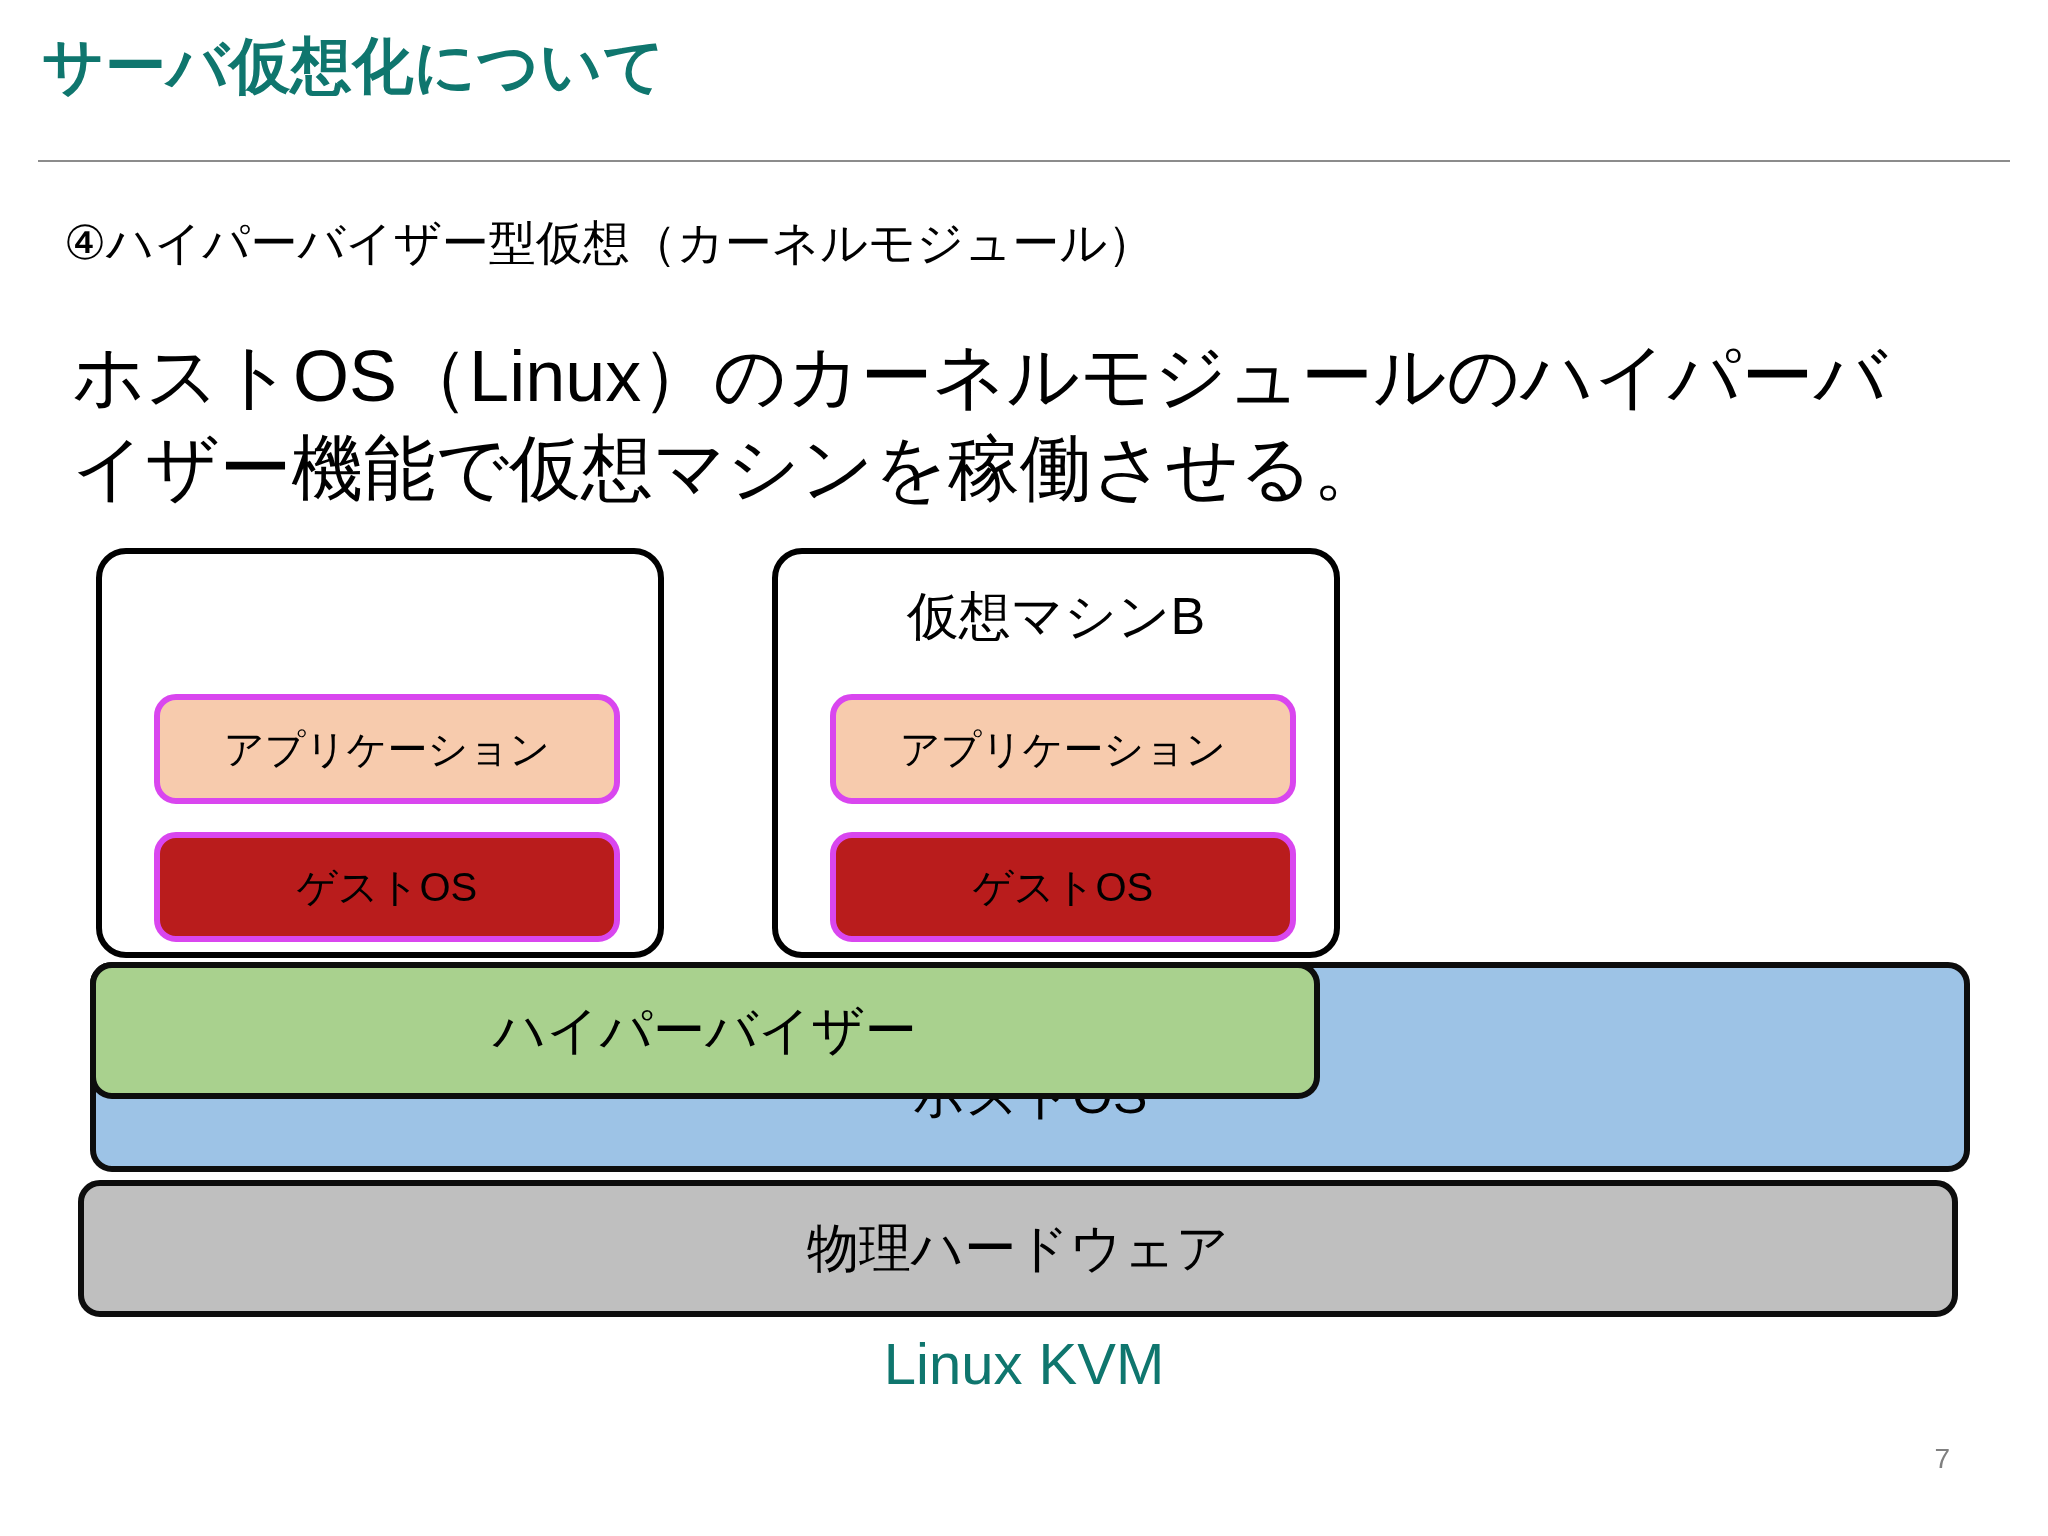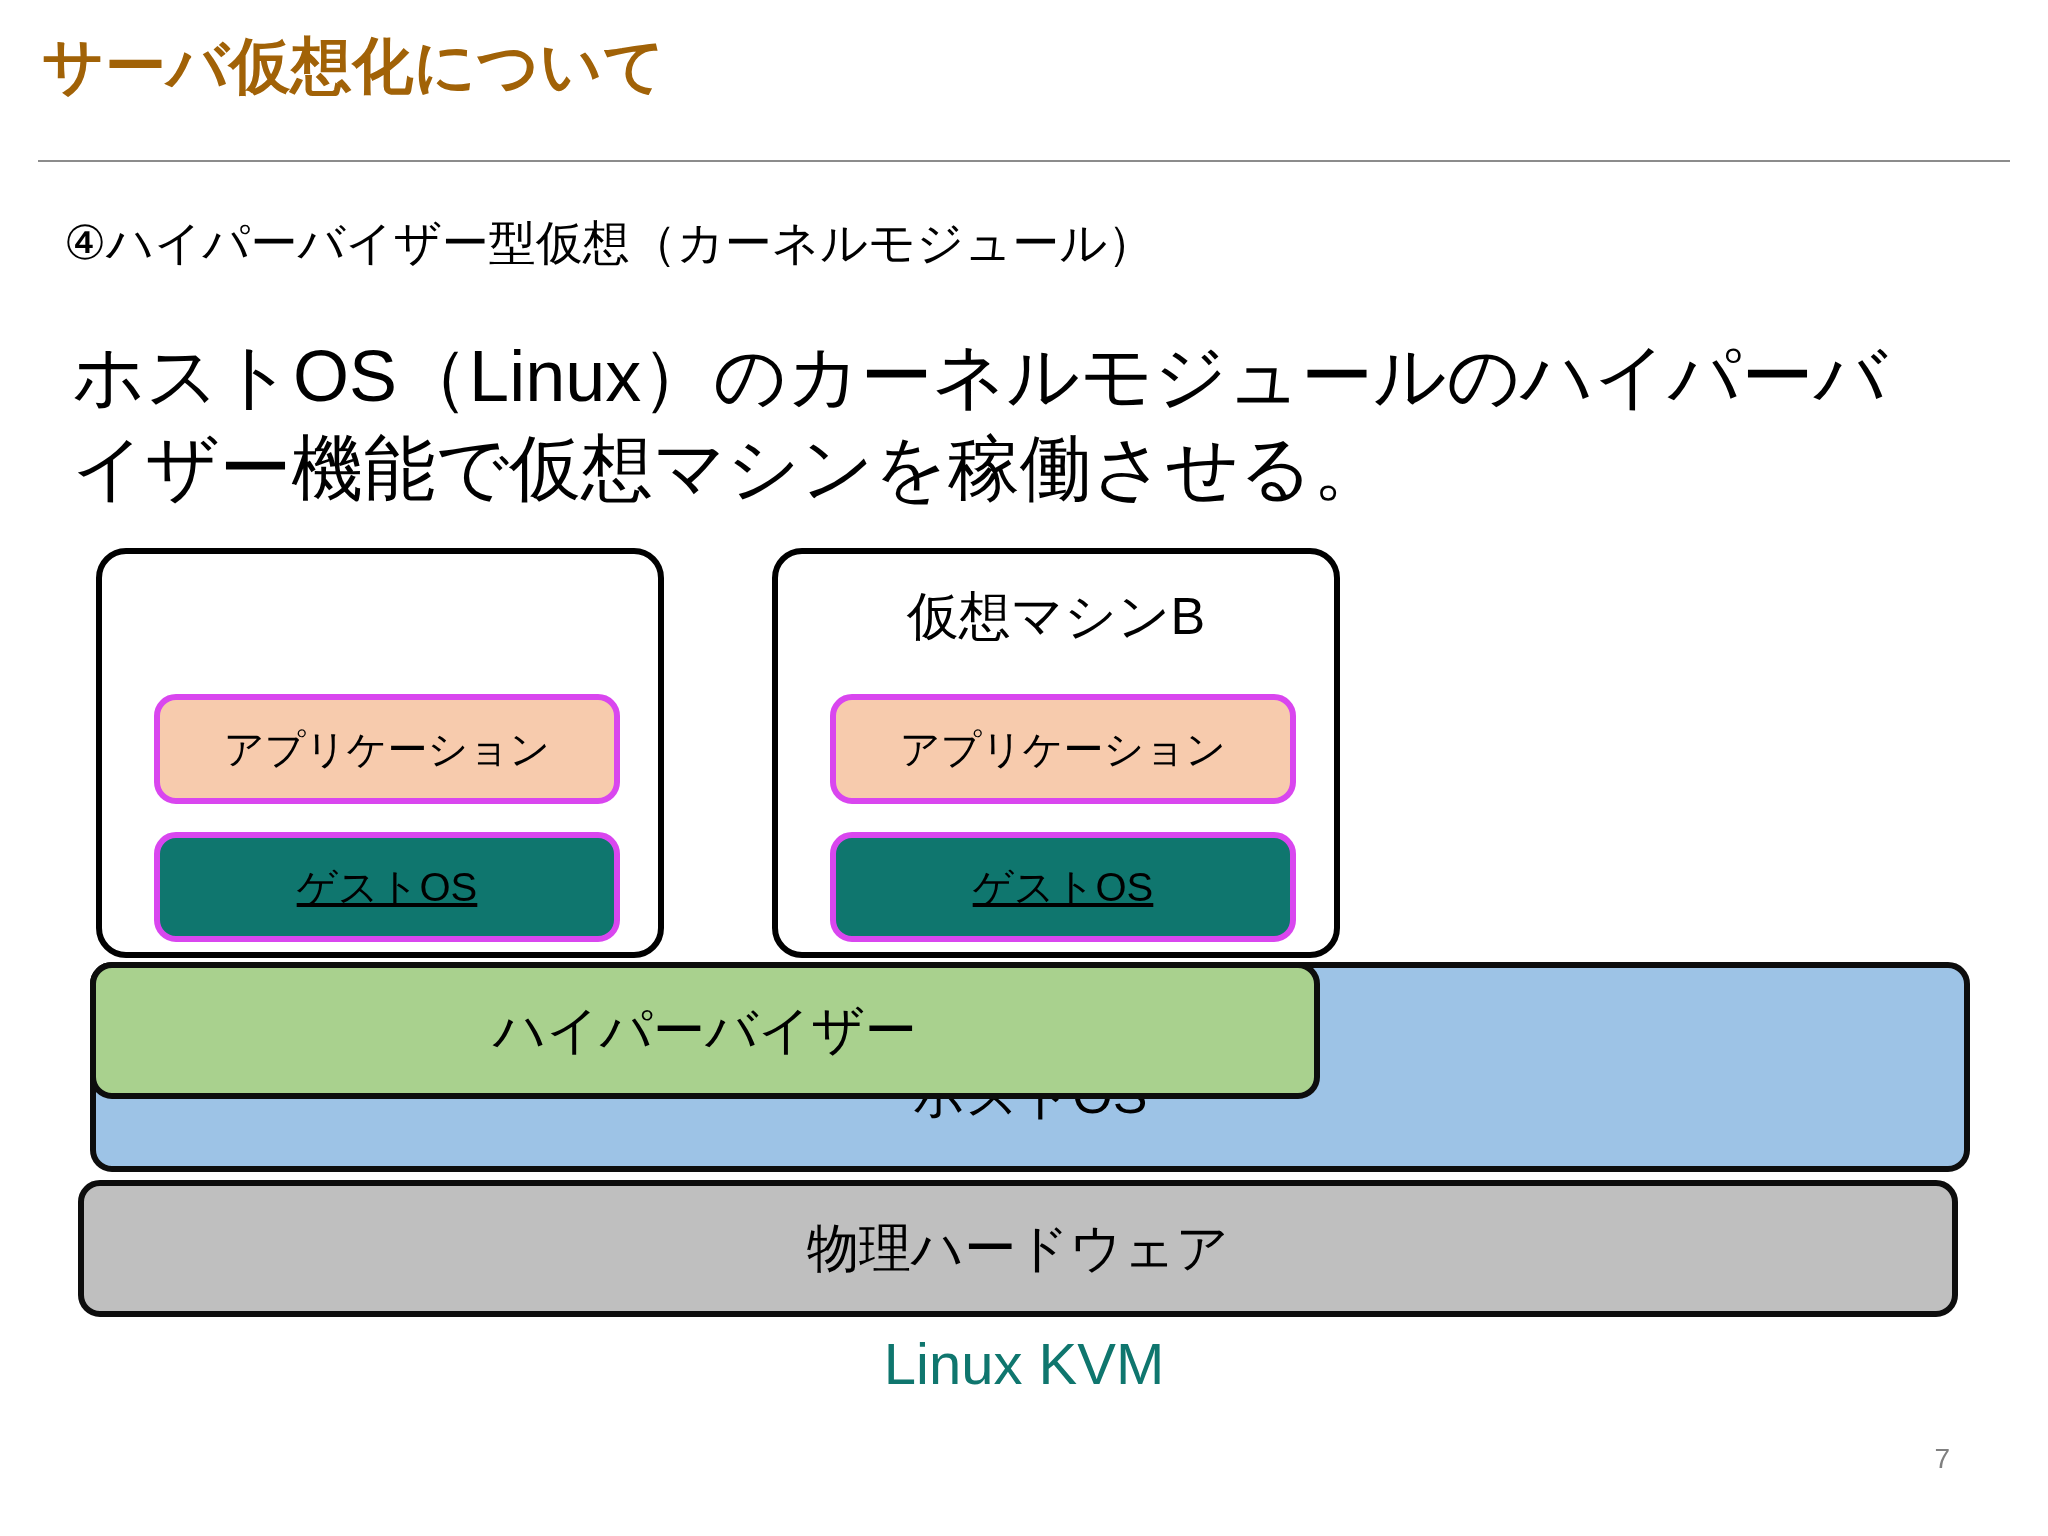--- a/index.html
+++ b/index.html
@@ -17,21 +17,21 @@
   }
 
   
   #slide-title {
     position: absolute;
     left: 42px;
     top: 26px;
     font-size: 61px;
     font-weight: bold;
     letter-spacing: 0.5px;
-    color: #a16207;
+    color: #0f766e;
     white-space: nowrap;
   }
   #title-rule {
     position: absolute;
     left: 38px;
     top: 160px;
     width: 1972px;
     height: 2px;
     background: #8c8c8c;
   }
@@ -84,21 +84,21 @@
     border: 6px solid #d946ef;
     border-radius: 22px;
     box-sizing: border-box;
     display: flex;
     align-items: center;
     justify-content: center;
     font-size: 40px;
     color: #000000;
   }
   .app-box { background: #f7cbad; }
-  .guest-box { background: #0f766e; text-decoration: underline; }
+  .guest-box { background: #b91c1c; }
 
   .layer-bar {
     position: absolute;
     border: 6px solid #0d0d0d;
     border-radius: 22px;
     box-sizing: border-box;
     display: flex;
     align-items: center;
     justify-content: center;
     color: #000000;

